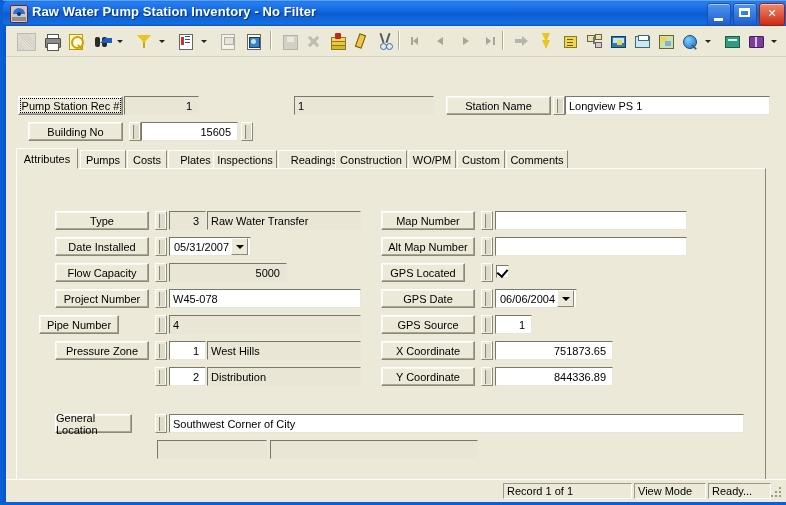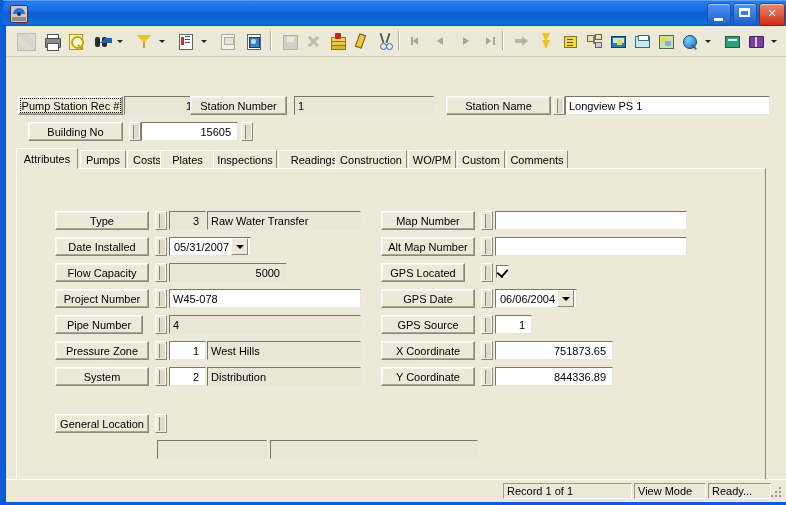--- a/index.html
+++ b/index.html
@@ -128,20 +128,21 @@
 
 <div id="app">
  <div class="win">
 
   <div class="titlebar">
     <div class="title-icon">
       <div class="dome"></div>
           <div class="knob"></div>
           <div class="base"></div>
     </div>
+    <div class="title-text">Raw Water Pump Station Inventory - No Filter</div>
     <div class="tb-btns">
       <div class="tbtn min">
             <div class="bar"></div>
           </div>
       <div class="tbtn max">
             <div class="sq"></div>
           </div>
       <div class="tbtn close">
             <div class="g">✕</div>
           </div>
@@ -348,21 +349,20 @@
             </div>
           </div>
       <div class="drop" style="left:761px">
             <div class="ar"></div>
           </div>
     </div>
 
     <div class="lbl-btn focus" style="left:12px;top:70px;width:105px">Pump Station Rec #</div>
     <div class="fld ro num" style="left:118px;top:70px;width:75px">1</div>
 
-    <div class="lbl-btn" style="left:184px;top:70px;width:97px">Station Number</div>
     <div class="fld ro" style="left:288px;top:70px;width:140px">1</div>
 
     <div class="lbl-btn" style="left:440px;top:70px;width:105px">Station Name</div>
     <div class="spin" style="left:547px;top:70px">
           <i></i>
         </div>
     <div class="fld" style="left:559px;top:70px;width:205px">Longview PS 1</div>
 
     <div class="lbl-btn" style="left:22px;top:96px;width:95px">Building No</div>
     <div class="spin" style="left:123px;top:96px">
@@ -370,21 +370,21 @@
         </div>
     <div class="fld num" style="left:135px;top:96px;width:97px">15605</div>
     <div class="spin" style="left:235px;top:96px">
           <i></i>
         </div>
 
     <div class="tabstrip">
       <div class="tab active" style="left:0px;width:62px">Attributes</div>
       <div class="tab" style="left:64px;width:46px">Pumps</div>
       <div class="tab" style="left:111px;width:40px">Costs</div>
-      <div class="tab" style="left:144px;width:55px">Plates</div>
+      <div class="tab" style="left:152px;width:55px">Plates</div>
       <div class="tab" style="left:197px;width:64px">Inspections</div>
       <div class="tab" style="left:262px;width:72px">Readings</div>
       <div class="tab" style="left:319px;width:72px">Construction</div>
       <div class="tab" style="left:392px;width:48px">WO/PM</div>
       <div class="tab" style="left:441px;width:48px">Custom</div>
       <div class="tab" style="left:490px;width:62px">Comments</div>
     </div>
 
     <div class="panel">
 
@@ -411,34 +411,33 @@
             <i></i>
           </div>
       <div class="fld ro num" style="left:152px;top:94px;width:118px">5000</div>
 
       <div class="lbl-btn" style="left:38px;top:120px;width:94px">Project Number</div>
       <div class="spin" style="left:138px;top:120px">
             <i></i>
           </div>
       <div class="fld" style="left:152px;top:120px;width:192px">W45-078</div>
 
-      <div class="lbl-btn" style="left:38px;top:146px;width:88px">Pipe Number</div>
+      <div class="lbl-btn" style="left:22px;top:146px;width:80px">Pipe Number</div>
       <div class="spin" style="left:138px;top:146px">
             <i></i>
           </div>
       <div class="fld ro" style="left:152px;top:146px;width:192px">4</div>
 
       <div class="lbl-btn" style="left:38px;top:172px;width:94px">Pressure Zone</div>
       <div class="spin" style="left:138px;top:172px">
             <i></i>
           </div>
       <div class="fld num" style="left:152px;top:172px;width:37px">1</div>
       <div class="fld ro" style="left:190px;top:172px;width:154px">West Hills</div>
 
-      <div class="lbl-btn" style="left:38px;top:198px;width:94px">System</div>
       <div class="spin" style="left:138px;top:198px">
             <i></i>
           </div>
       <div class="fld num" style="left:152px;top:198px;width:37px">2</div>
       <div class="fld ro" style="left:190px;top:198px;width:154px">Distribution</div>
 
       <div class="lbl-btn" style="left:364px;top:42px;width:94px">Map Number</div>
       <div class="spin" style="left:464px;top:42px">
             <i></i>
           </div>
@@ -480,24 +479,25 @@
             <i></i>
           </div>
       <div class="fld num" style="left:478px;top:172px;width:118px">751873.65</div>
 
       <div class="lbl-btn" style="left:364px;top:198px;width:94px">Y Coordinate</div>
       <div class="spin" style="left:464px;top:198px">
             <i></i>
           </div>
       <div class="fld num" style="left:478px;top:198px;width:118px">844336.89</div>
 
-      <div class="lbl-btn" style="left:38px;top:245px;width:94px">General Location</div>
+      <div class="lbl-btn" style="left:38px;top:245px;width:77px">General Location</div>
       <div class="spin" style="left:138px;top:245px">
             <i></i>
           </div>
+      <div class="fld" style="left:152px;top:245px;width:575px">Southwest Corner of City</div>
 
       <div class="fld ro" style="left:140px;top:271px;width:110px"></div>
       <div class="fld ro" style="left:253px;top:271px;width:208px"></div>
     </div>
 
     <div class="statusbar">
       <div class="sbox" style="left:497px;width:129px">Record 1 of 1</div>
       <div class="sbox" style="left:628px;width:72px">View Mode</div>
       <div class="sbox" style="left:702px;width:63px">Ready...</div>
       <div class="grip">

